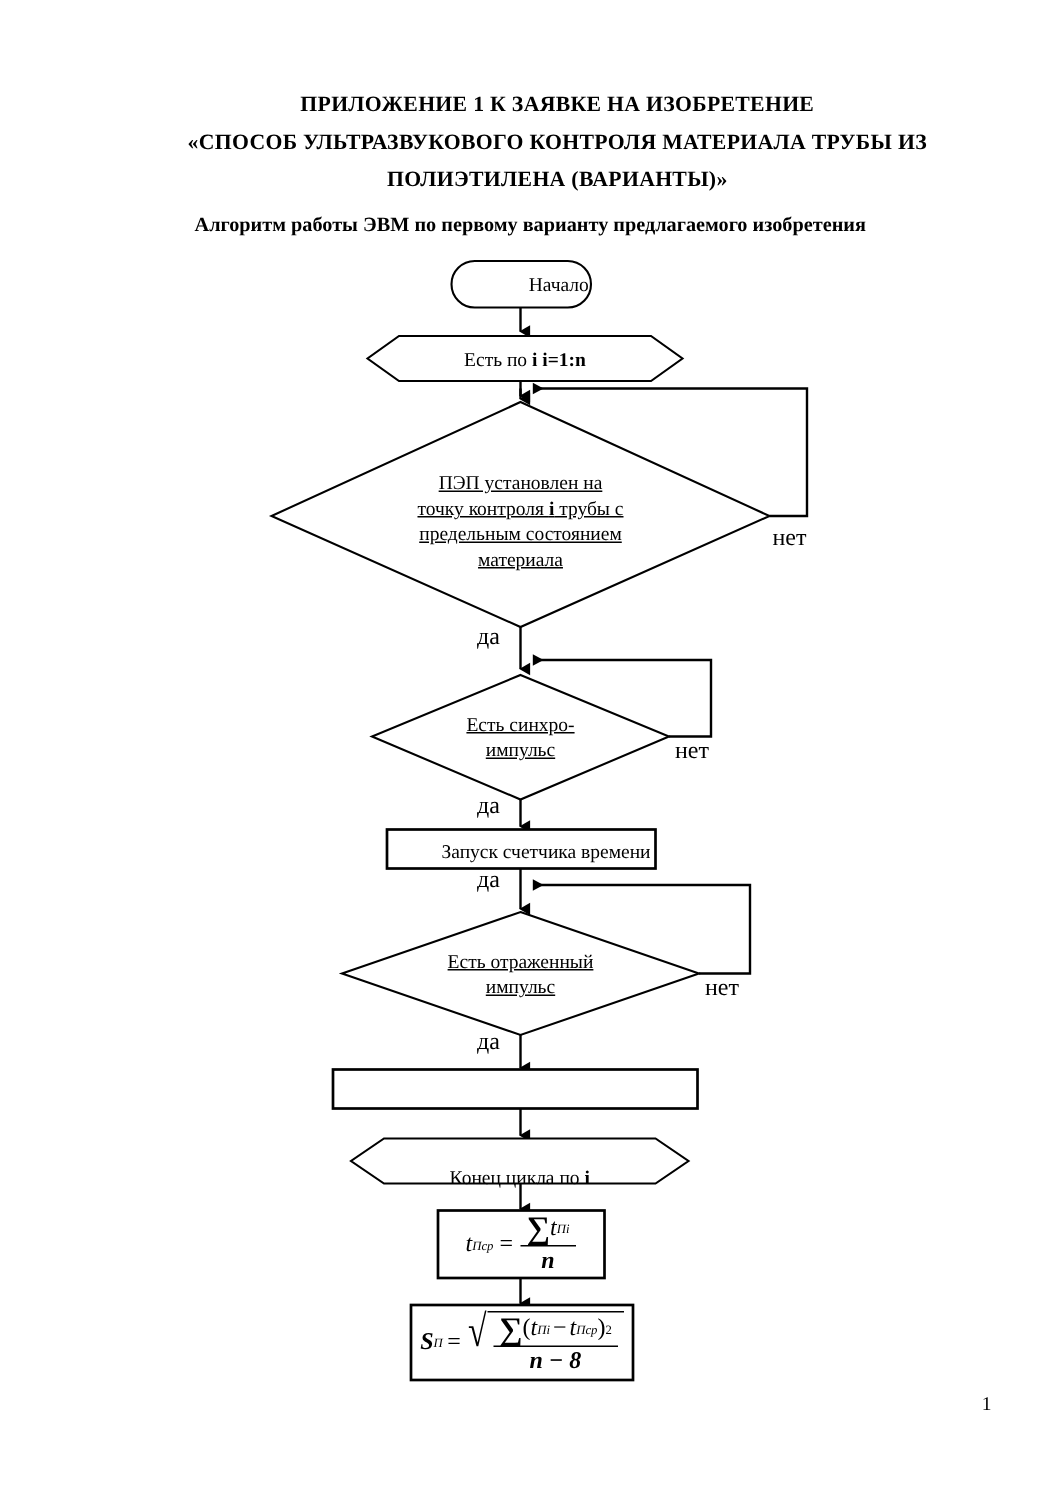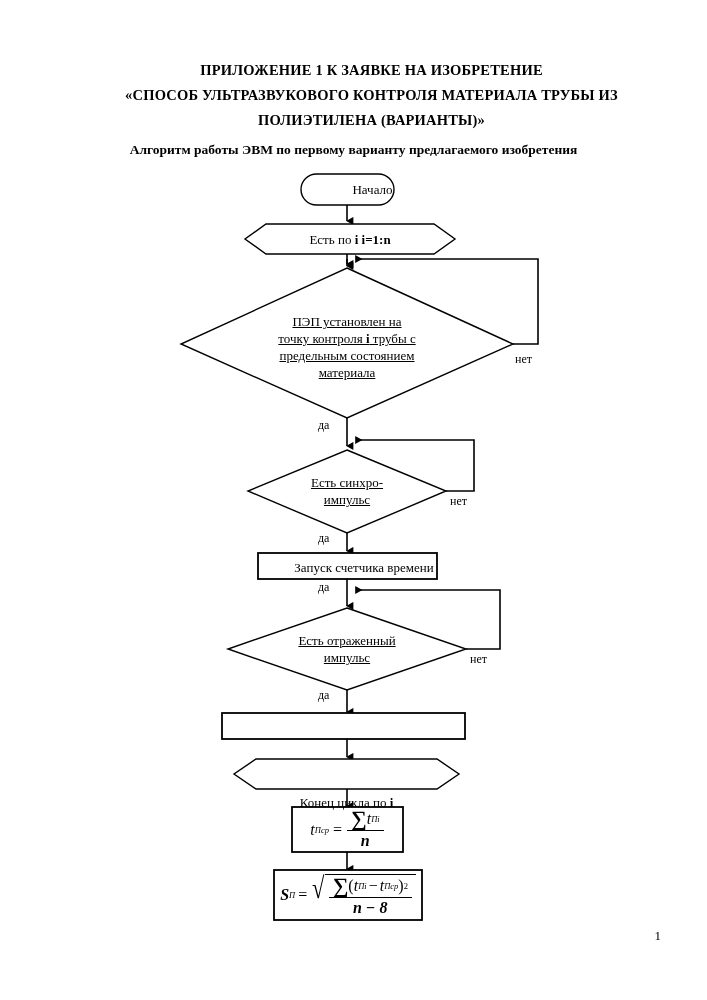--- a/index.html
+++ b/index.html
@@ -67,21 +67,21 @@
   .node-text {
     position: absolute;
     text-align: center;
     font-size: 13px;
     line-height: 17px;
     white-space: nowrap;
   }
   .node-text.multi { white-space: normal; text-decoration: underline; }
   .lbl {
     position: absolute;
-    font-size: 12px;
+    font-size: 16px;
     line-height: 14px;
   }
   .bold-i { font-weight: bold; }
   .fwrap {
     position: absolute;
     display: flex;
     align-items: center;
     justify-content: center;
   }
   .ital { font-style: italic; }
@@ -235,21 +235,21 @@
   <div class="lbl" style="left:318px; top:580px;">да</div>
 
   <div class="node-text multi" style="left:252px; top:632px; width:190px;">
     <div>Есть отраженный</div>
     <div>импульс</div>
   </div>
   <div class="lbl" style="left:470px; top:652px;">нет</div>
   <div class="lbl" style="left:318px; top:688px;">да</div>
 
 
-  <div class="node-text" style="left:234px; top:794px; width:225px;">
+  <div class="node-text" style="left:234px; top:776px; width:225px;">
     <span>Конец цикла по </span><span class="bold-i">i</span>
   </div>
 
   <div class="fwrap" style="left:292px; top:807px; width:111px; height:45px;">
     <span class="ital">t</span>
       <span class="sub">Пср</span>
     <span style="margin:0 4px;">=</span>
     <span class="frac">
       <span class="num">
         <span class="sigma">∑</span>

